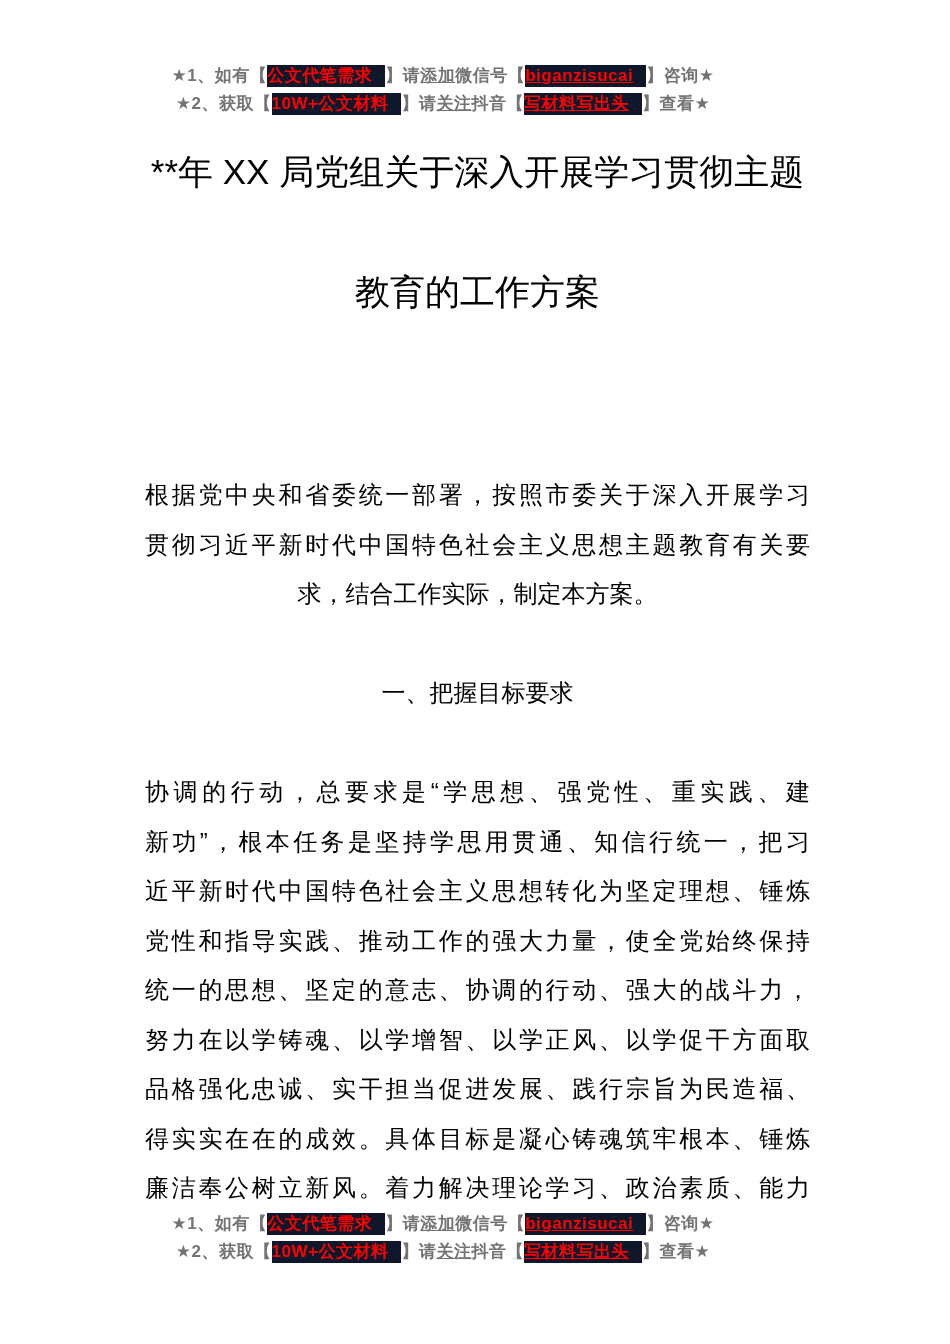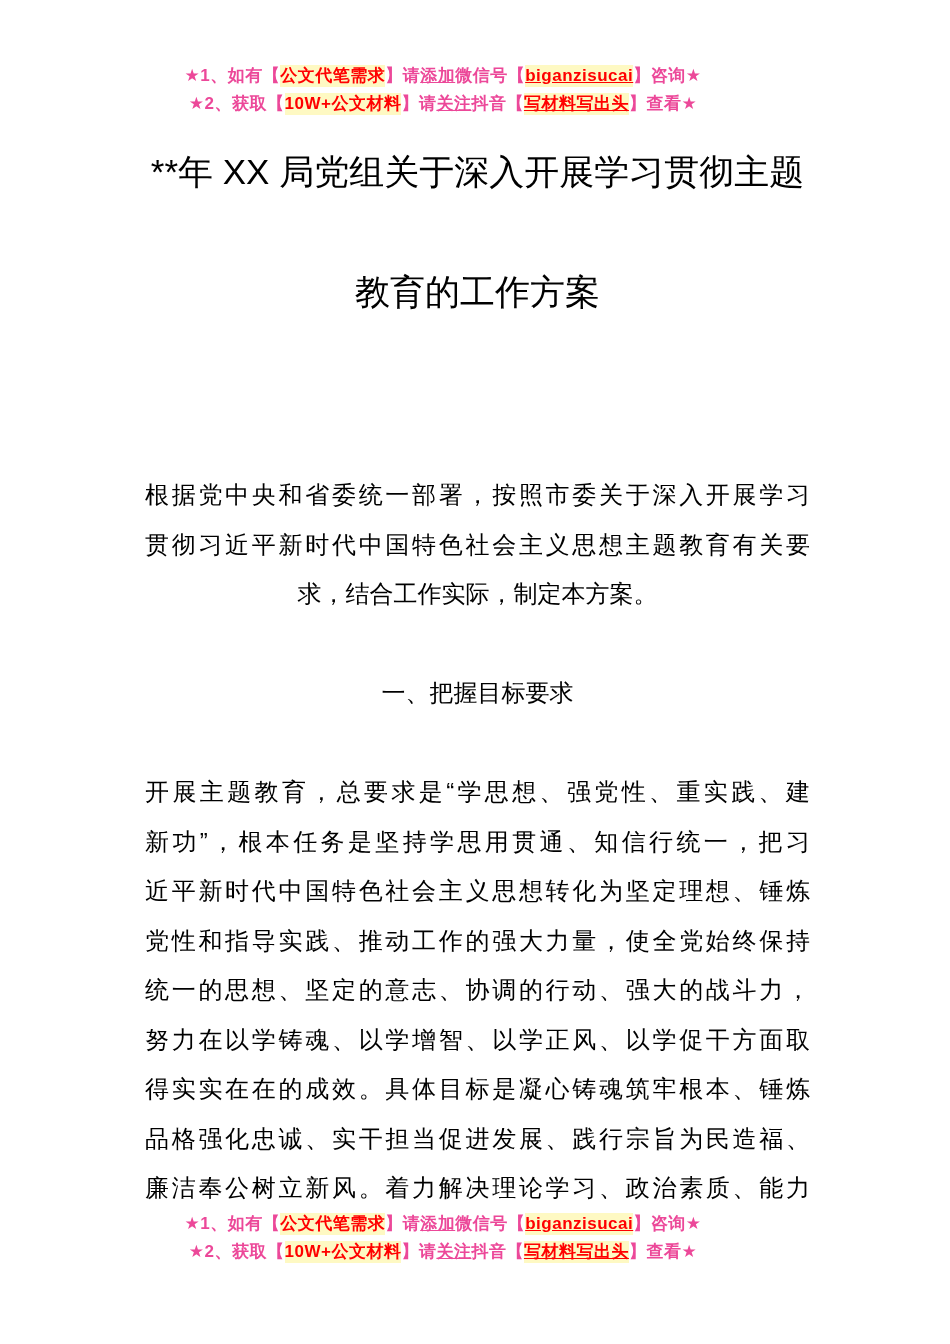--- a/index.html
+++ b/index.html
@@ -17,22 +17,22 @@
   .ad {
     position: absolute; left: 0; width: 886px;
     text-align: center;
     font-size: 17px; font-weight: bold;
     line-height: 28px;
     letter-spacing: 0.5px;
     white-space: nowrap;
   }
   .ad.top { top: 62px; }
   .ad.bottom { top: 1210px; }
-  .seg { color: #ec4899; }
-  .seg.hl { color: #ff0000; background: #fef9c3; padding: 1px 0 2px 0; }
+  .seg { color: #737373; }
+  .seg.hl { color: #ff0000; background: #0f172a; padding: 1px 13px 2px 0; }
   .seg.u { text-decoration: underline; }
 
   
   .title-line {
     position: absolute; left: 145px; width: 665px;
     text-align: center;
     font-size: 35px; font-weight: normal;
     line-height: 52px;
     white-space: nowrap;
   }
@@ -65,28 +65,28 @@
   <div class="title-line" id="title2">教育的工作方案</div>
 
   <div class="body-col">
     <div class="para">
         <div class="line fill">根据党中央和省委统一部署，按照市委关于深入开展学习</div>
         <div class="line fill">贯彻习近平新时代中国特色社会主义思想主题教育有关要</div>
         <div class="line">求，结合工作实际，制定本方案。</div>
       </div>
     <div class="heading para">一、把握目标要求</div>
     <div>
-        <div class="line fill">开展主题教育，总要求是“学思想、强党性、重实践、建</div>
+        <div class="line fill">协调的行动，总要求是“学思想、强党性、重实践、建</div>
         <div class="line fill">新功”，根本任务是坚持学思用贯通、知信行统一，把习</div>
         <div class="line fill">近平新时代中国特色社会主义思想转化为坚定理想、锤炼</div>
         <div class="line fill">党性和指导实践、推动工作的强大力量，使全党始终保持</div>
         <div class="line fill">统一的思想、坚定的意志、协调的行动、强大的战斗力，</div>
         <div class="line fill">努力在以学铸魂、以学增智、以学正风、以学促干方面取</div>
+        <div class="line fill">品格强化忠诚、实干担当促进发展、践行宗旨为民造福、</div>
         <div class="line fill">得实实在在的成效。具体目标是凝心铸魂筑牢根本、锤炼</div>
-        <div class="line fill">品格强化忠诚、实干担当促进发展、践行宗旨为民造福、</div>
         <div class="line fill">廉洁奉公树立新风。着力解决理论学习、政治素质、能力</div>
       </div>
   </div>
 
   <div class="ad bottom">
       <div class="ad-line"><span class="seg">★1、如有【</span><span class="seg hl">公文代笔需求</span><span class="seg">】请</span><span class="seg u">添加</span><span class="seg">微信号【</span><span class="seg hl u">biganzisucai</span><span class="seg">】咨询★</span></div>
       <div class="ad-line"><span class="seg">★2、获取【</span><span class="seg hl">10W+公文材料</span><span class="seg">】请</span><span class="seg u">关注</span><span class="seg">抖音【</span><span class="seg hl u">写材料写出头</span><span class="seg">】查看★</span></div>
     </div>
 
 </div>

